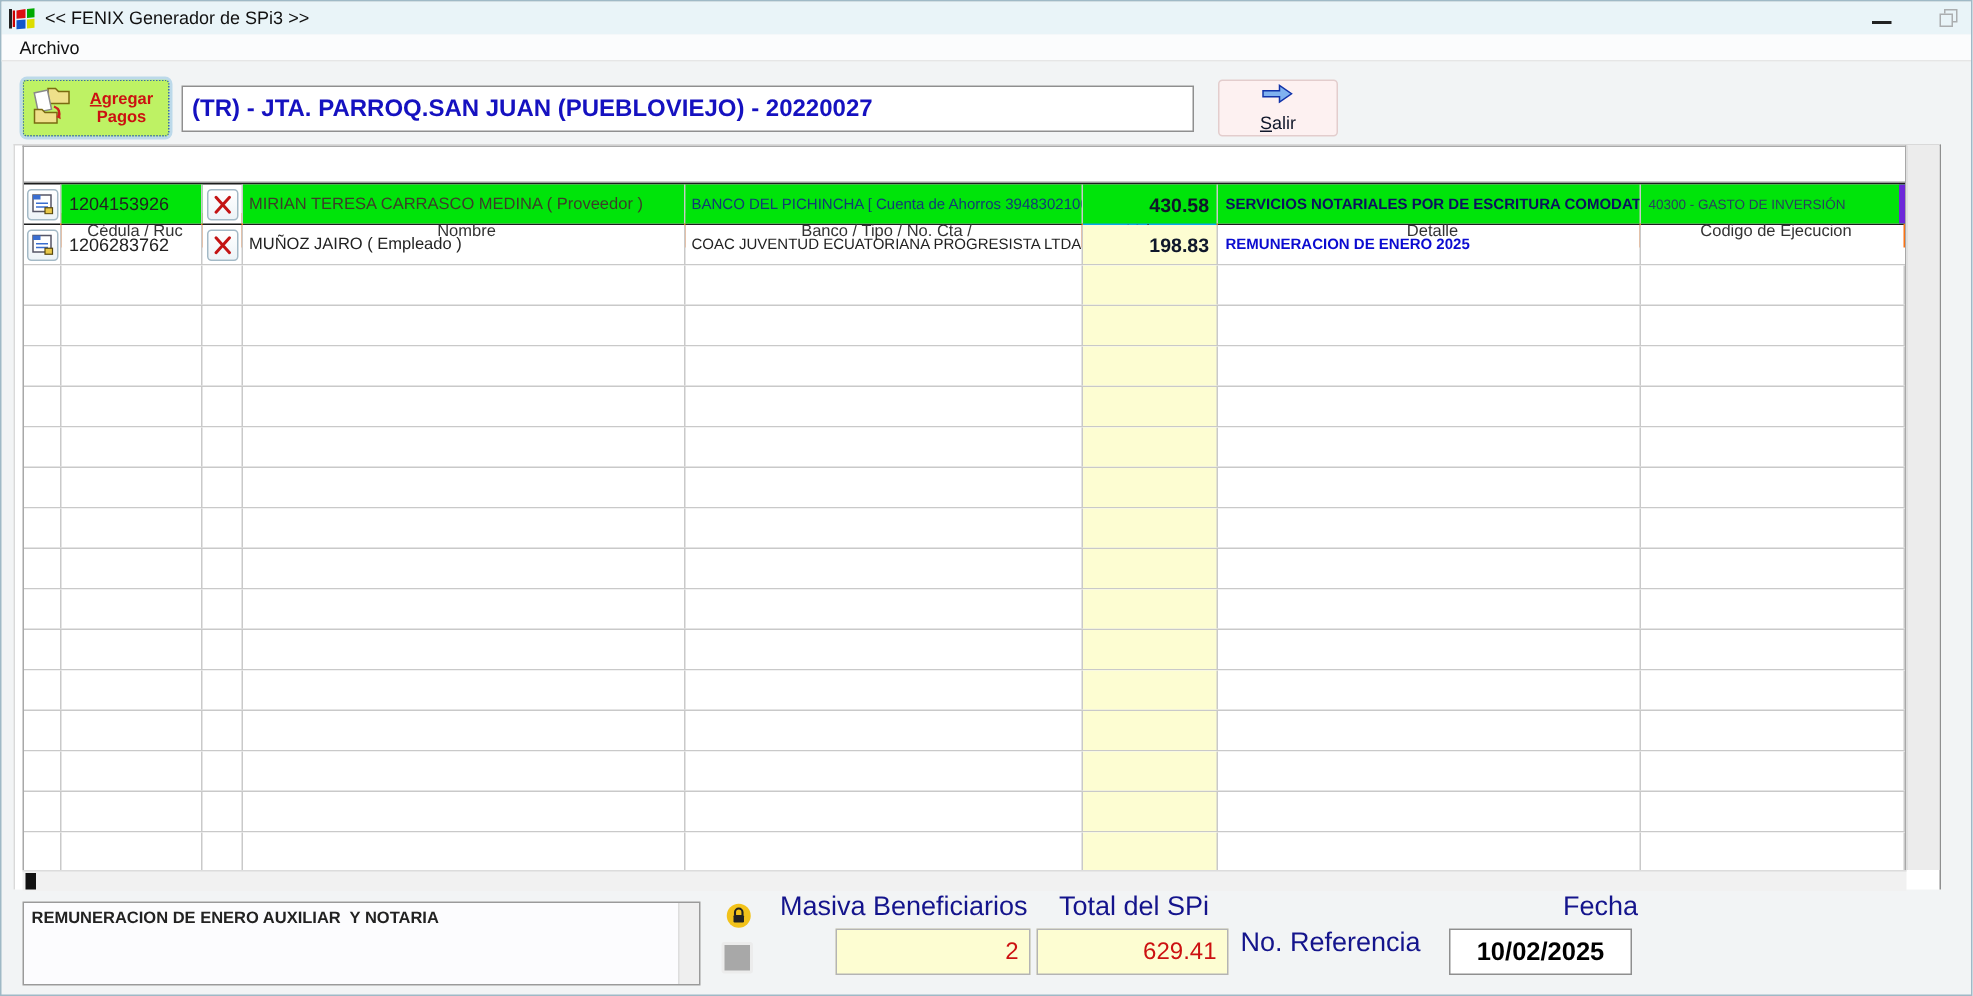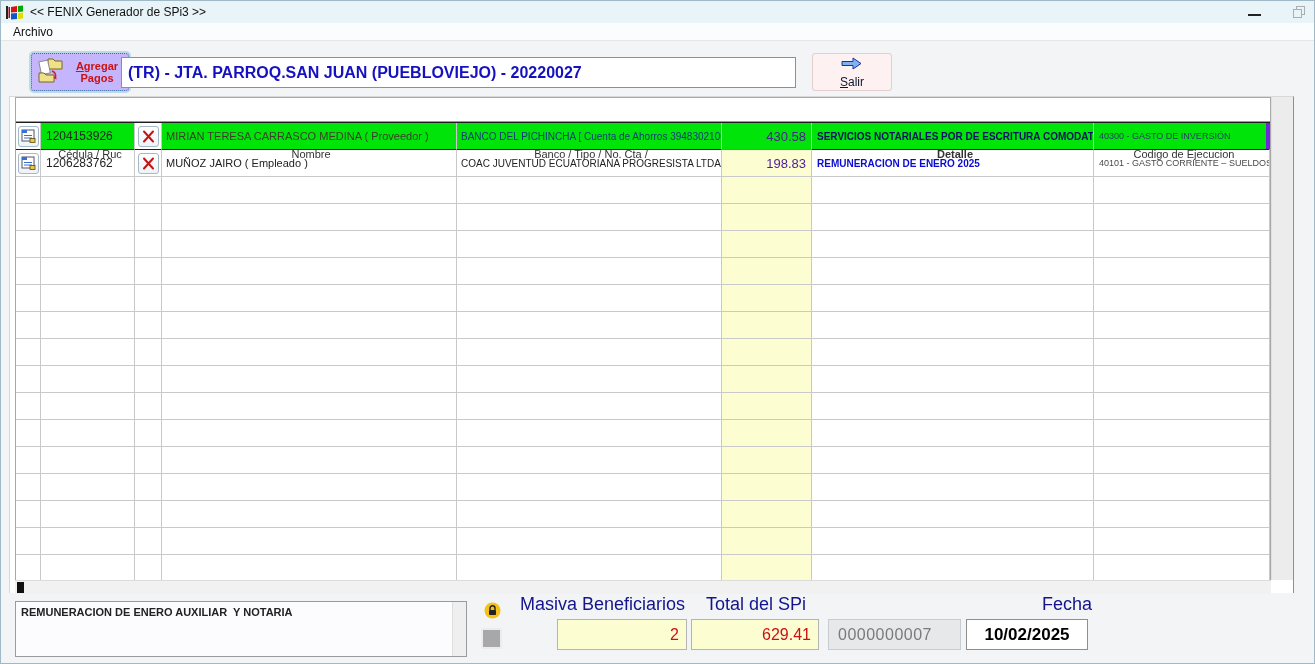--- a/index.html
+++ b/index.html
@@ -26,22 +26,22 @@
   
   .menubar {
     position:absolute; left:0; top:22px; width:100%; height:18px;
     background:#fbfcfd; border-bottom:1px solid #e6e6e6;
     display:flex; align-items:center; padding-left:8px;
   }
   .menu-item { font-size:12px; color:#111; padding:0 4px; }
   
   .toolbar { position:absolute; left:0; top:41px; width:100%; height:54px; }
   .btn-agregar {
-    position:absolute; left:30px; top:11px; width:98px; height:38px;
-    background:#c4b5fd; border:1px dotted #3a6ea5; border-radius:3px;
+    position:absolute; left:14px; top:11px; width:98px; height:38px;
+    background:#bef264; border:1px dotted #3a6ea5; border-radius:3px;
     box-shadow:0 0 0 2px #bcd9ea; display:flex; align-items:center; padding-left:4px; cursor:default;
   }
   .btn-agregar .lbl, .btn-carga .lbl {
     color:#cc1111; font-weight:bold; font-size:11px; line-height:12px; text-align:center; width:100%;
   }
   .mn { text-decoration:underline; }
   .entity-input {
     position:absolute; left:120px; top:15px; width:675px; height:31px;
     border:1px solid #8f8f8f; background:#fff;
     font-family:"Liberation Sans",sans-serif;
@@ -65,21 +65,21 @@
     border-right:1px solid #f97316; height:100%;margin-top:44px;
   }
   .grid-body { height:458px; overflow:hidden; }
   .grid-row { display:flex; height:27px; border-bottom:1px solid #c9c9c9; background:#fff; }
   .grid-row .gc { border-right:1px solid #c9c9c9; height:100%; display:flex; align-items:center; overflow:hidden; white-space:nowrap; }
   .c-icon { width:25px; justify-content:center; }
   .c-ced  { width:94px; padding-left:5px; font-size:12px; color:#222; }
   .c-del  { width:27px; justify-content:center; }
   .c-nom  { width:295px; padding-left:4px; font-size:11px; }
   .c-ban  { width:265px; padding-left:4px; font-size:10px; }
-  .c-val  { width:90px; justify-content:flex-end; padding-right:5px; font-size:13px; font-weight:normal; color:#4c1d95; background:#fdfdd2; }
+  .c-val  { width:90px; justify-content:flex-end; padding-right:5px; font-size:13px; font-weight:bold; color:#0f172a; background:#fdfdd2; }
   .c-det  { width:282px; padding-left:5px; font-size:10px; font-weight:bold; }
   .c-cod  { width:176px; padding-left:5px; font-size:9px; }
   .grid-row.selected { border-top:1px solid #1d1d1d; border-bottom:1px solid #1d1d1d; height:28px; }
   .grid-row.selected .c-ced, .grid-row.selected .c-nom, .grid-row.selected .c-ban,
   .grid-row.selected .c-val, .grid-row.selected .c-det, .grid-row.selected .c-cod { background:#00e40a; }
   .grid-row.selected .c-cod { border-right:4px solid #6d28d9; }
   .row0 .c-nom { color:#3d3d2a; } .row0 .c-ban { color:#123a75; } .row0 .c-det { color:#0c1060; } .row0 .c-cod { color:#27405e; }
   .row1 .c-nom { color:#222; }    .row1 .c-ban { color:#222; }    .row1 .c-det { color:#0b0bd0; } .row1 .c-cod { color:#4a4a4a; }
   .cell-btn {
     width:21px; height:21px; border:1px solid #a3b9c6; border-radius:3px;
@@ -182,21 +182,21 @@
 
 <div class="grid-panel">
   <div class="tablewrap">
     <div class="grid-head">
       <div class="hc c-icon"></div>
       <div class="hc c-ced">Cédula / Ruc</div>
       <div class="hc c-del"></div>
       <div class="hc c-nom">Nombre</div>
       <div class="hc c-ban">Banco / Tipo / No. Cta /</div>
       <div class="hc c-val" style="background:#0ea5e9;font-weight:normal;">Valor</div>
-      <div class="hc c-det" style="font-weight:bold;">Detalle</div>
+      <div class="hc c-det" style="font-weight:normal;">Detalle</div>
       <div class="hc c-cod" style="font-size:11px;">Codigo de Ejecucion</div>
     </div>
 
     <div class="grid-body">
 
       <div class="grid-row selected row0">
         <div class="gc c-icon">
             <span class="cell-btn">
           <svg width="15" height="14" viewBox="0 0 15 14">
             <rect x="1" y="1" width="12" height="11" fill="#fff" stroke="#556" stroke-width="1"></rect>
@@ -240,21 +240,20 @@
           <svg width="13" height="13" viewBox="0 0 13 13">
             <path d="M2 1.5 L11 11.5 M11 1.5 L2 11.5" stroke="#c41414" stroke-width="2" stroke-linecap="round"></path>
           </svg>
             </span>
           </div>
 
         <div class="gc c-nom">MUÑOZ JAIRO    ( Empleado )</div>
         <div class="gc c-ban">COAC JUVENTUD ECUATORIANA PROGRESISTA LTDA [ C</div>
         <div class="gc c-val">198.83</div>
         <div class="gc c-det">REMUNERACION DE ENERO 2025</div>
-        <div class="gc c-cod">40101 - GASTO CORRIENTE – SUELDOS</div>
       </div>
       <div>
   <div class="grid-row">
     <div class="gc c-icon"></div>
     <div class="gc c-ced"></div>
     <div class="gc c-del"></div>
     <div class="gc c-nom"></div>
     <div class="gc c-ban"></div>
     <div class="gc c-val"></div>
     <div class="gc c-det"></div>
@@ -439,18 +438,17 @@
   </span>
   <div class="gray-btn"></div>
 
   <div class="f-label lbl-tb">Masiva Beneficiarios</div>
   <div class="f-field fld-tb">2</div>
 
   <div class="f-label lbl-spi">Total del SPi</div>
   <div class="f-field fld-spi">629.41</div>
 
   <div class="f-label lbl-ref">No. Referencia</div>
-  <div class="f-field fld-ref">0000000007</div>
 
   <div class="f-label lbl-fec">Fecha</div>
   <div class="f-field fld-fec">10/02/2025</div>
 
 </div>
 
 </body></html>

